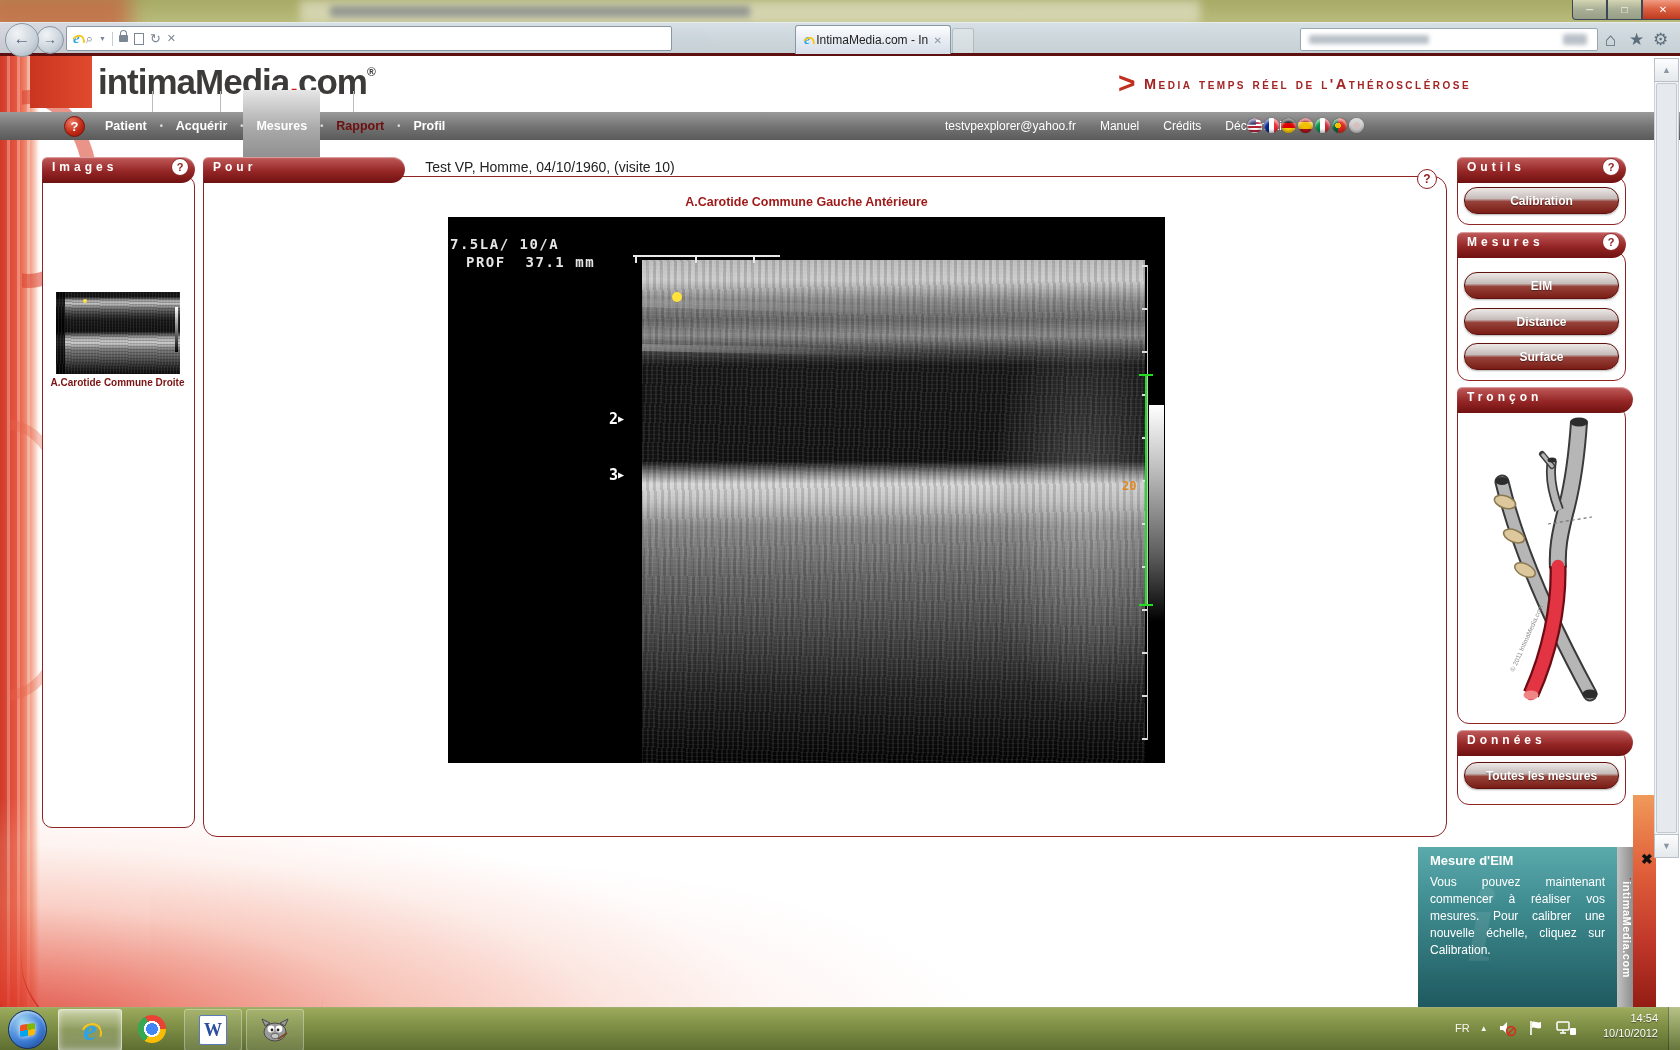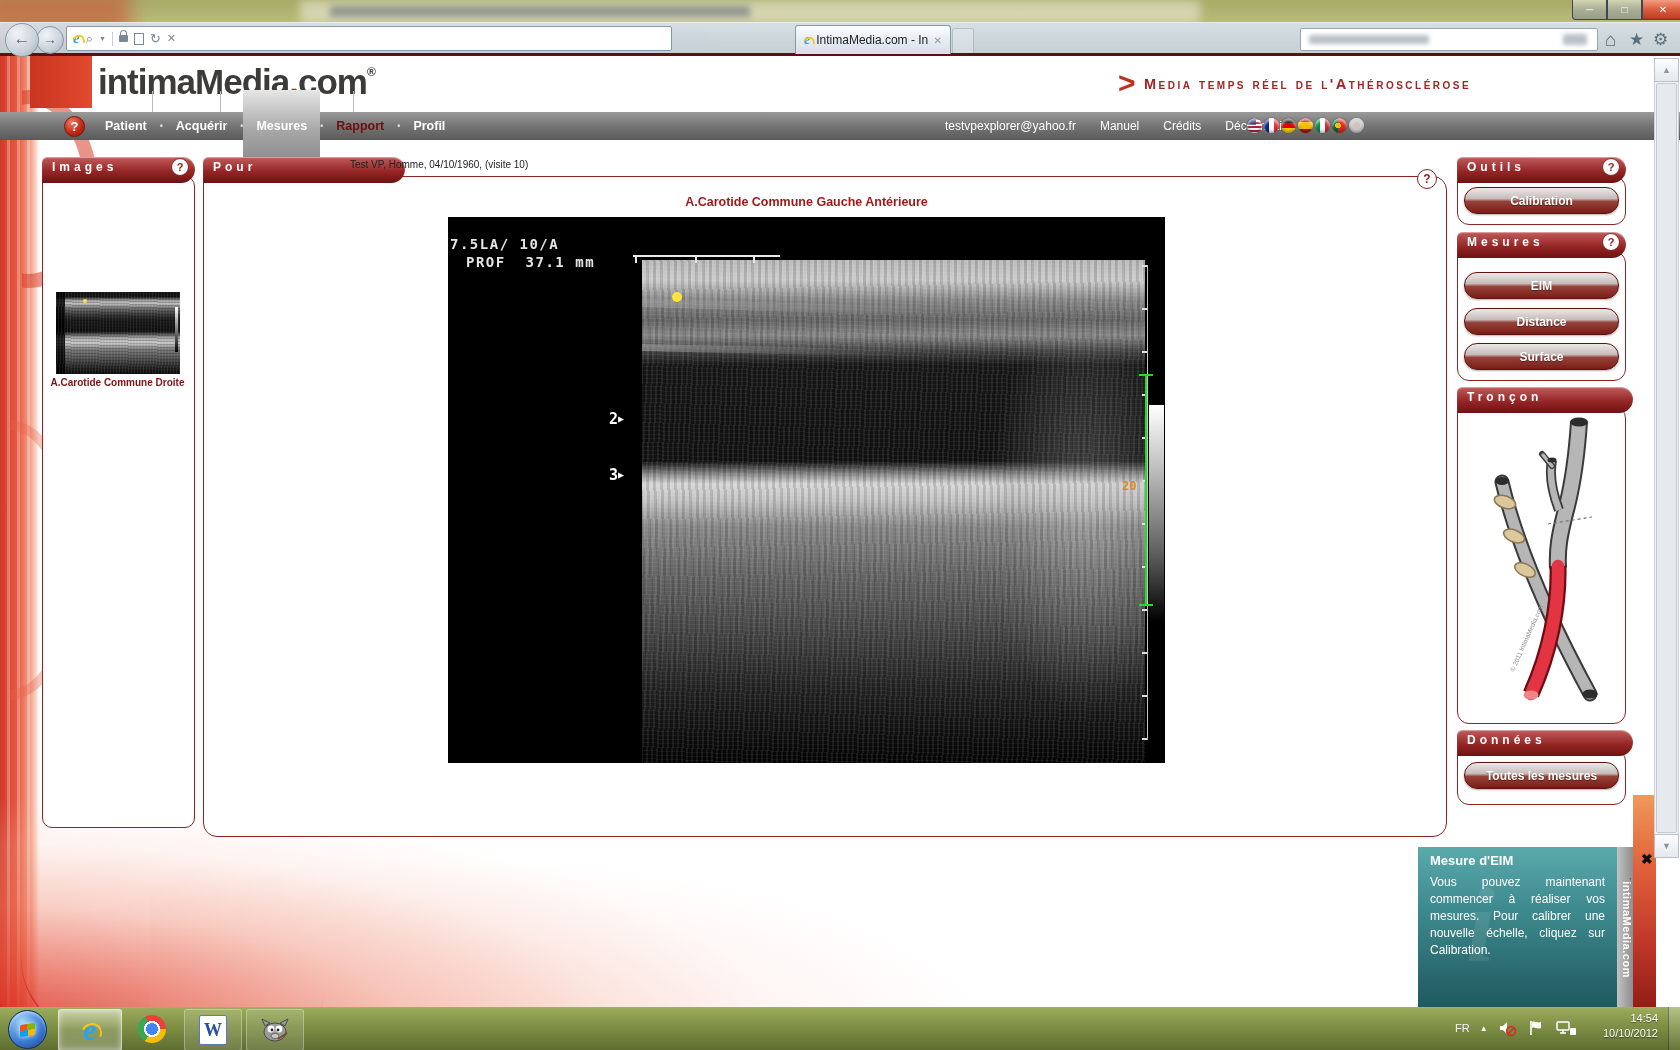--- a/index.html
+++ b/index.html
@@ -275,21 +275,21 @@
         <span class="ydot"></span>
         <span class="gsbar"></span>
       </div>
     <div class="thumb-cap">A.Carotide Commune Droite</div>
   </div>
 
   <div class="abs pbody" style="left:203px;top:176px;width:1242px;height:659px;border-radius:0 14px 14px 14px;"></div>
   <div class="abs ptab" style="left:203px;top:157px;width:186px;height:20px;">
     <span>Pour</span>
   </div>
-  <div class="abs" style="left:350px;top:159px;width:400px;font-size:10px;color:#222;">Test VP, Homme, 04/10/1960, (visite 10)</div>
+  <div class="abs" style="left:350px;top:159px;width:400px;text-align:center;font-size:14px;color:#222;">Test VP, Homme, 04/10/1960, (visite 10)</div>
   <div class="abs qcircle" style="left:1417px;top:169px;width:18px;height:18px;line-height:18px;font-size:12px;"><span>?</span></div>
   <div class="abs" style="left:448px;top:195px;width:717px;text-align:center;font-size:12.5px;font-weight:bold;color:#9e1818;">A.Carotide Commune Gauche Antérieure</div>
 
   <div class="abs usbox" style="left:448px;top:217px;width:717px;height:546px;">
     <div class="abs us-ovl" style="left:2px;top:19px;">7.5LA/ 10/A</div>
     <div class="abs us-ovl" style="left:2px;top:37px;margin-left:16px;">PROF  37.1 mm</div>
 
     <div class="us-tissue"></div>
     <div class="us-streak" style="left:194px;top:130px;width:280px;height:7px;transform:rotate(1.2deg);"></div>
     <div class="us-streak" style="left:194px;top:88px;width:430px;height:8px;transform:rotate(1.6deg);opacity:.7;"></div>

